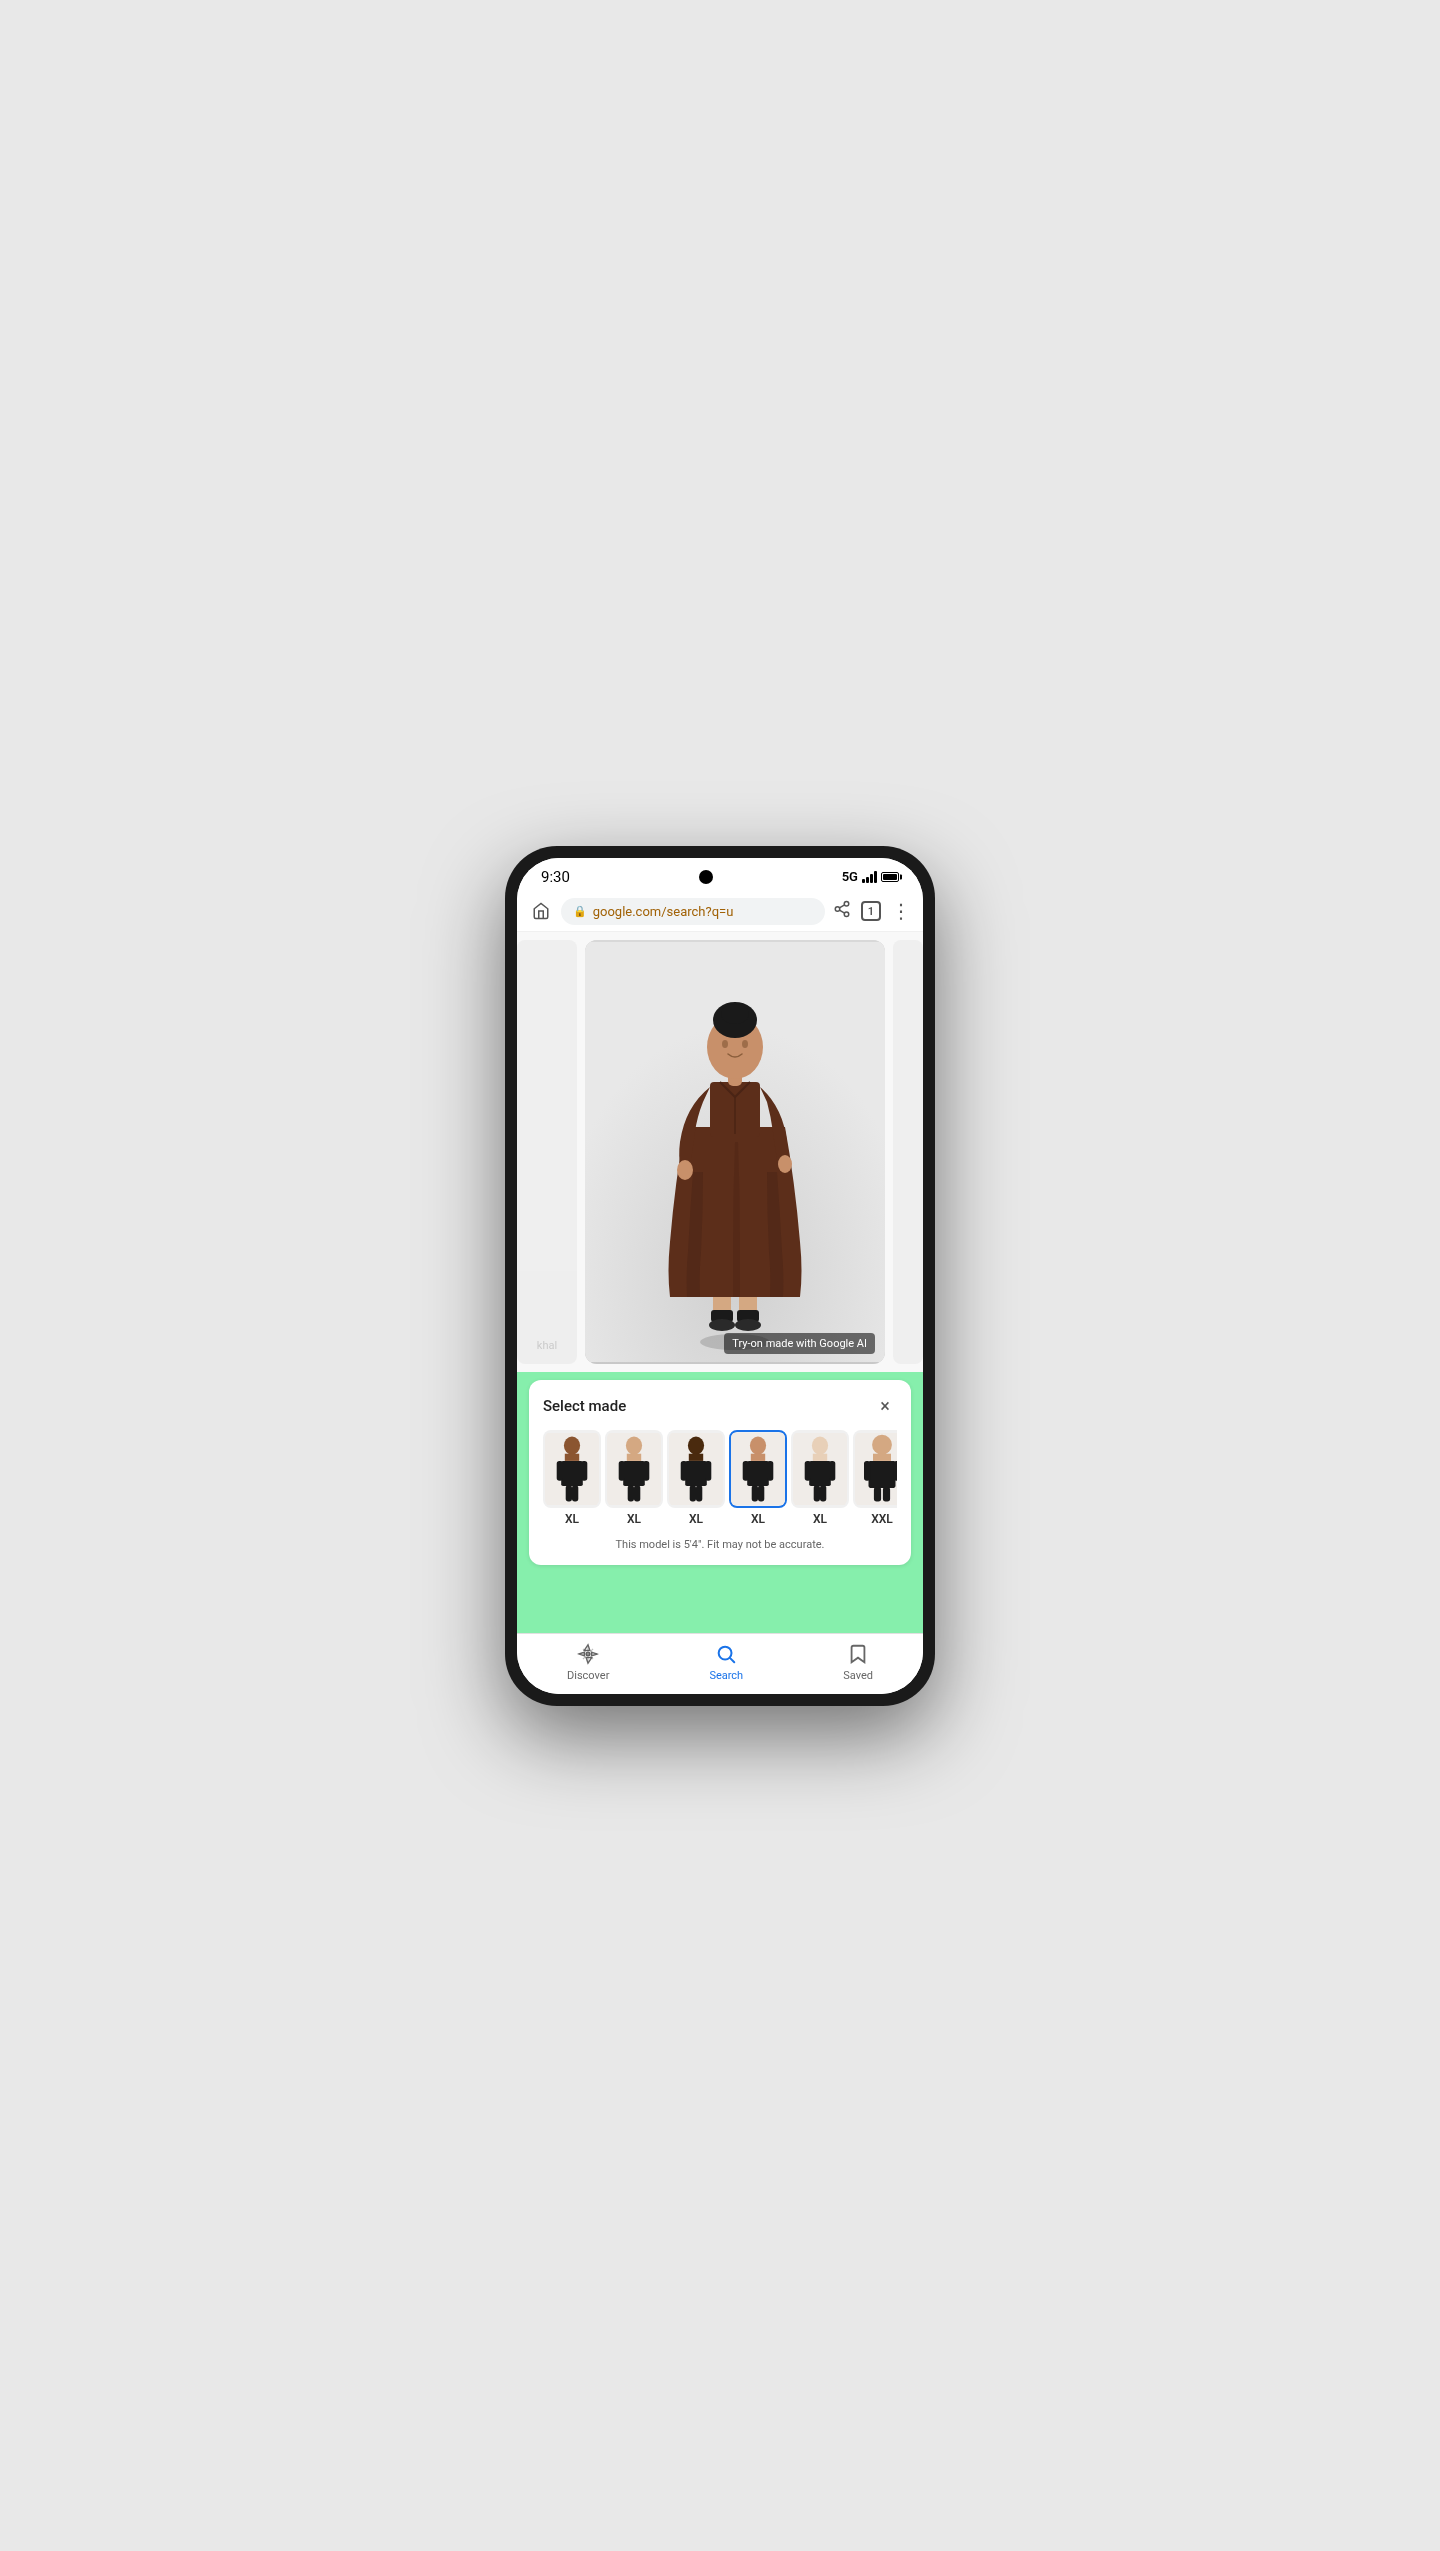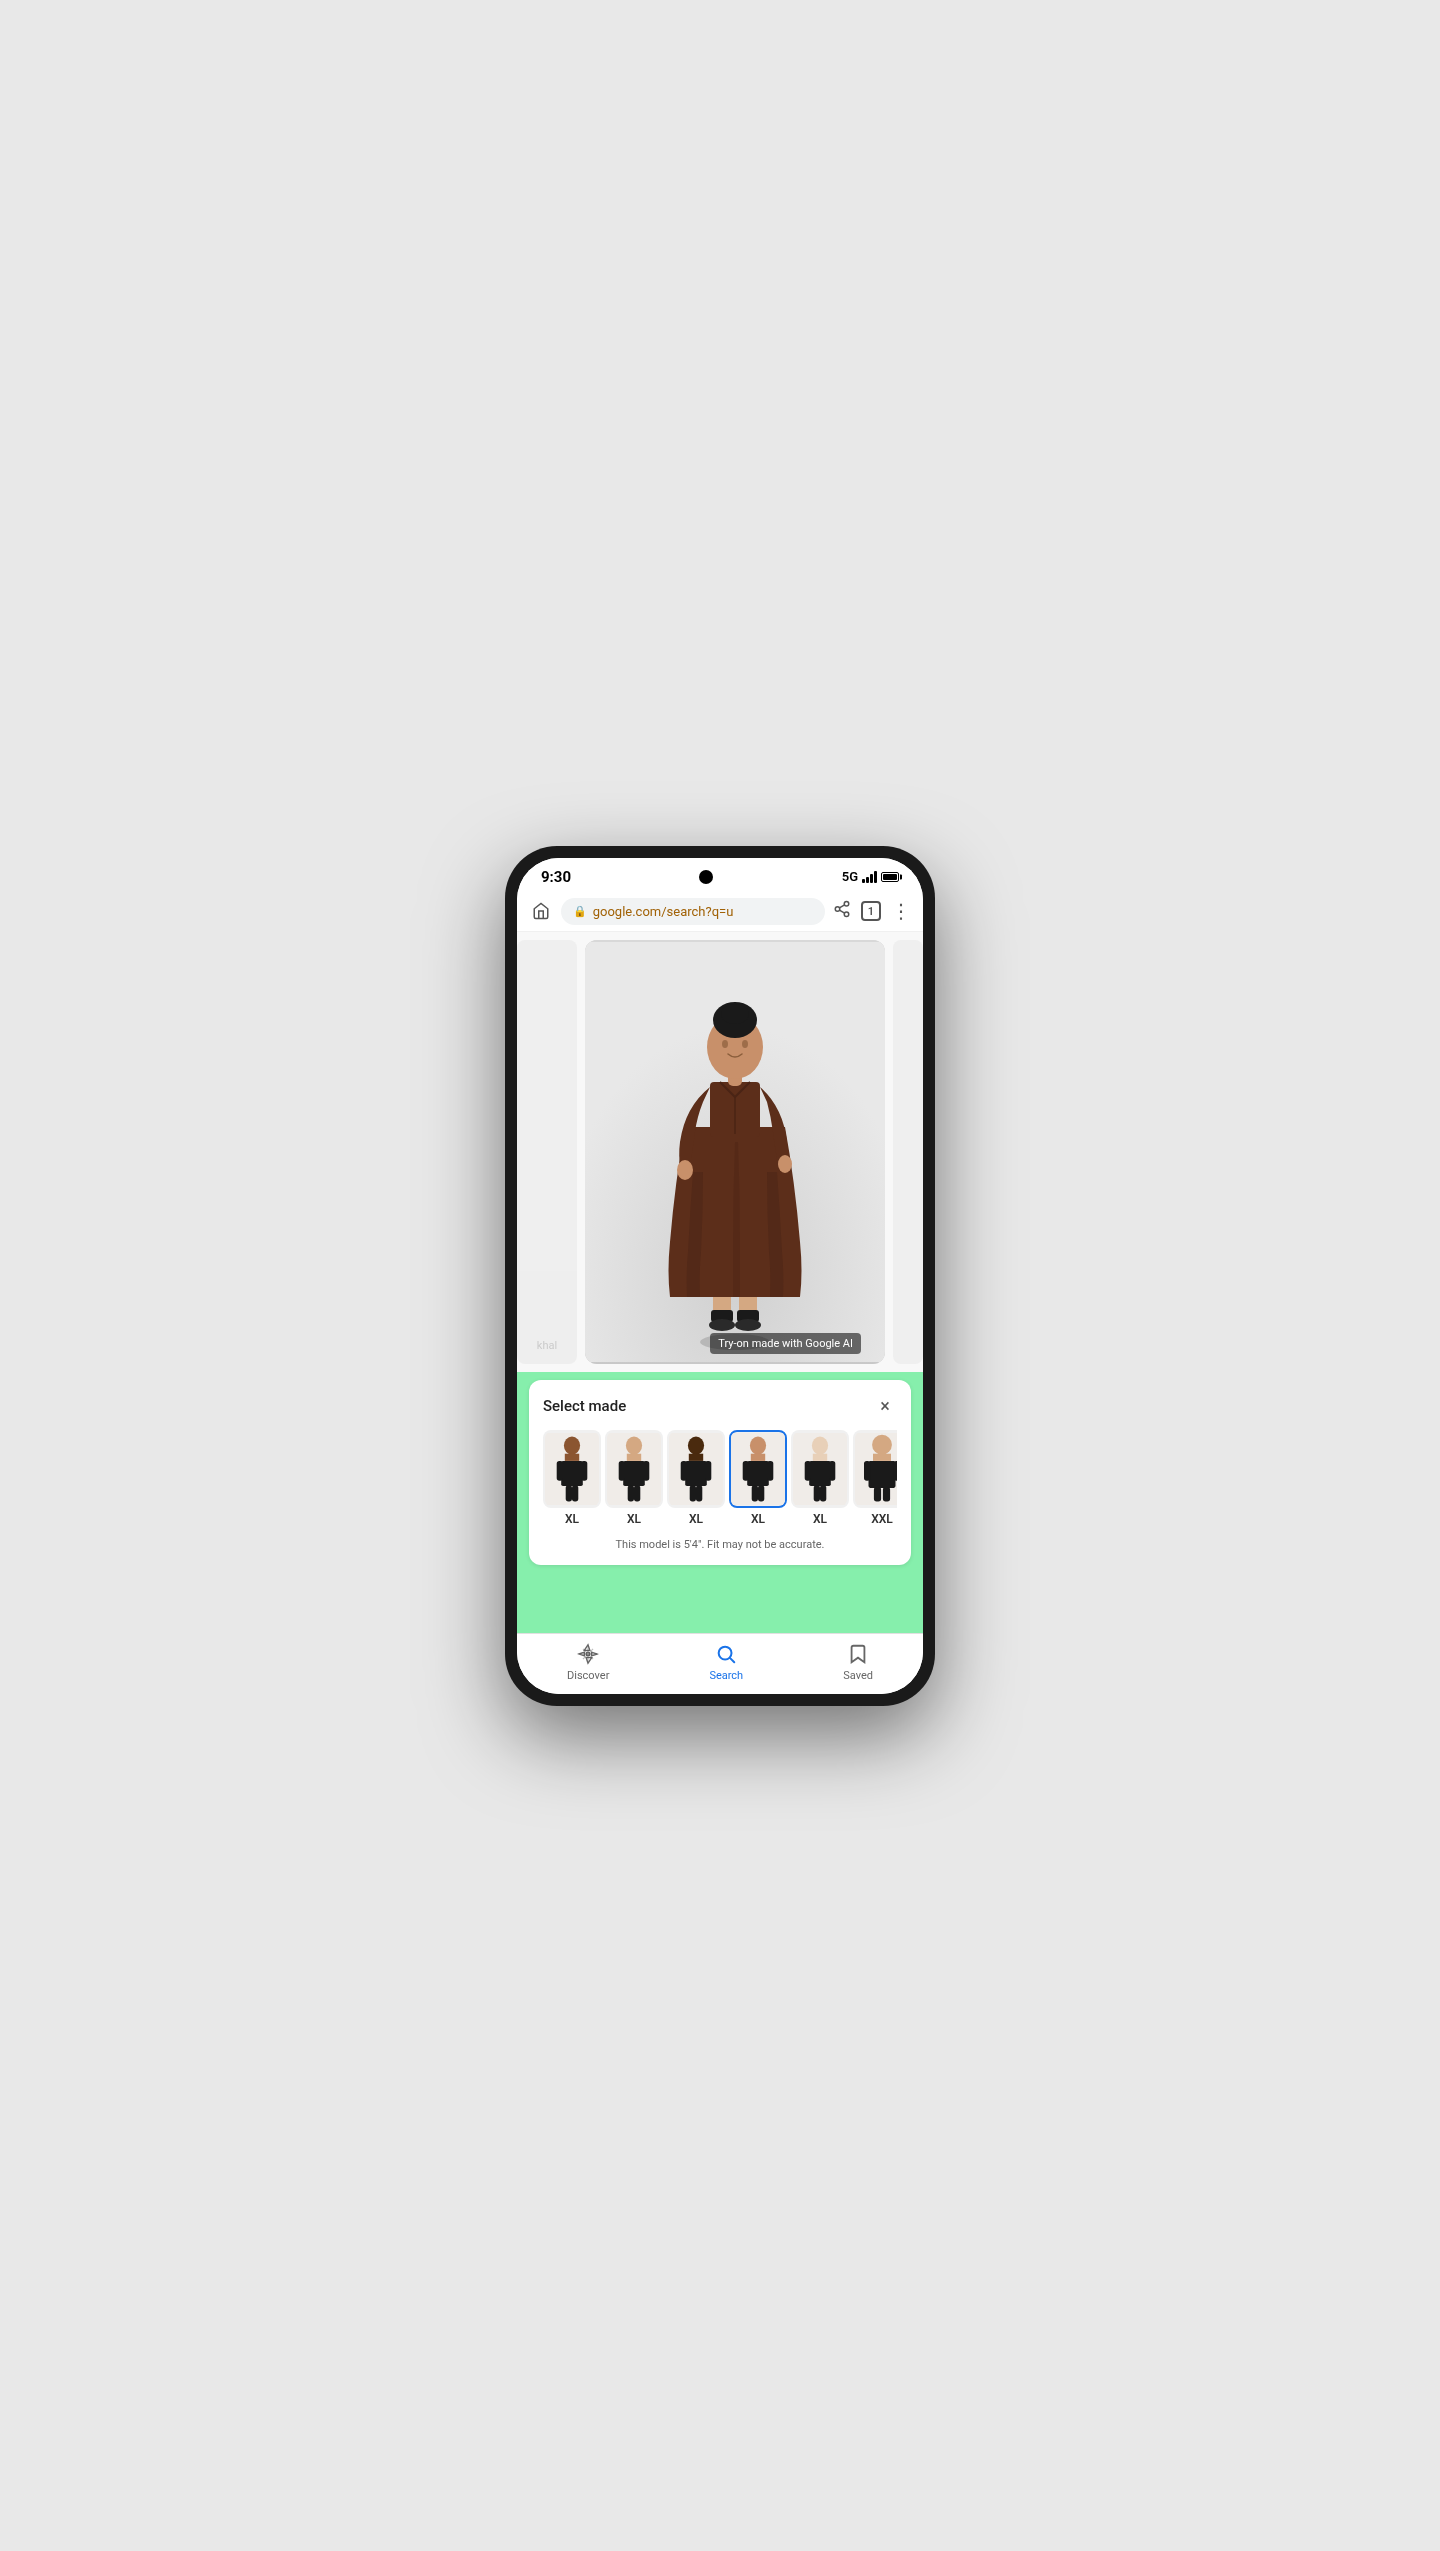--- a/index.html
+++ b/index.html
@@ -37,21 +37,21 @@
     .status-bar {
       display: flex;
       justify-content: space-between;
       align-items: center;
       padding: 10px 24px 6px;
       background: #fff;
       flex-shrink: 0;
     }
     .status-time {
       font-size: 15px;
-      font-weight: 700;
+      font-weight: 400;
       color: #000;
     }
     .status-camera {
       width: 14px;
       height: 14px;
       background: #000;
       border-radius: 50%;
     }
     .status-icons {
       display: flex;
@@ -191,21 +191,21 @@
       position: relative;
       border-radius: 12px;
       overflow: hidden;
       min-height: 320px;
       background: linear-gradient(160deg, #d4d4d4 0%, #e8e8e8 100%);
     }
 
     .try-on-badge {
       position: absolute;
       bottom: 10px;
-      right: 24px;
+      right: 10px;
       background: rgba(0,0,0,0.55);
       color: #fff;
       font-size: 11px;
       padding: 4px 8px;
       border-radius: 4px;
     }
 
     .carousel-right-side {
       width: 30px;
       flex-shrink: 0;

